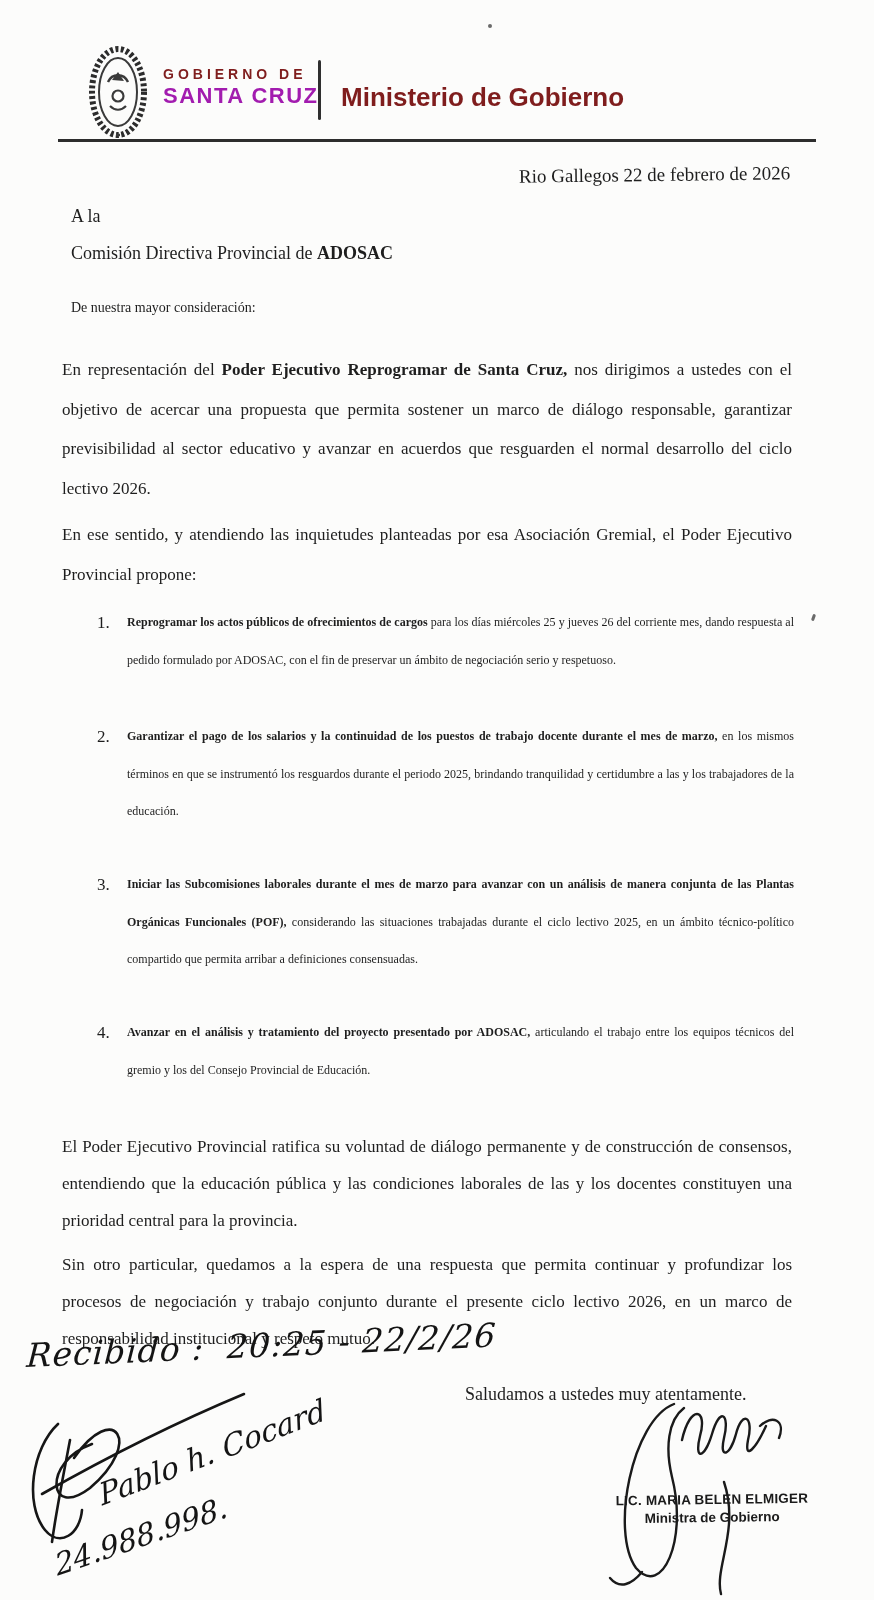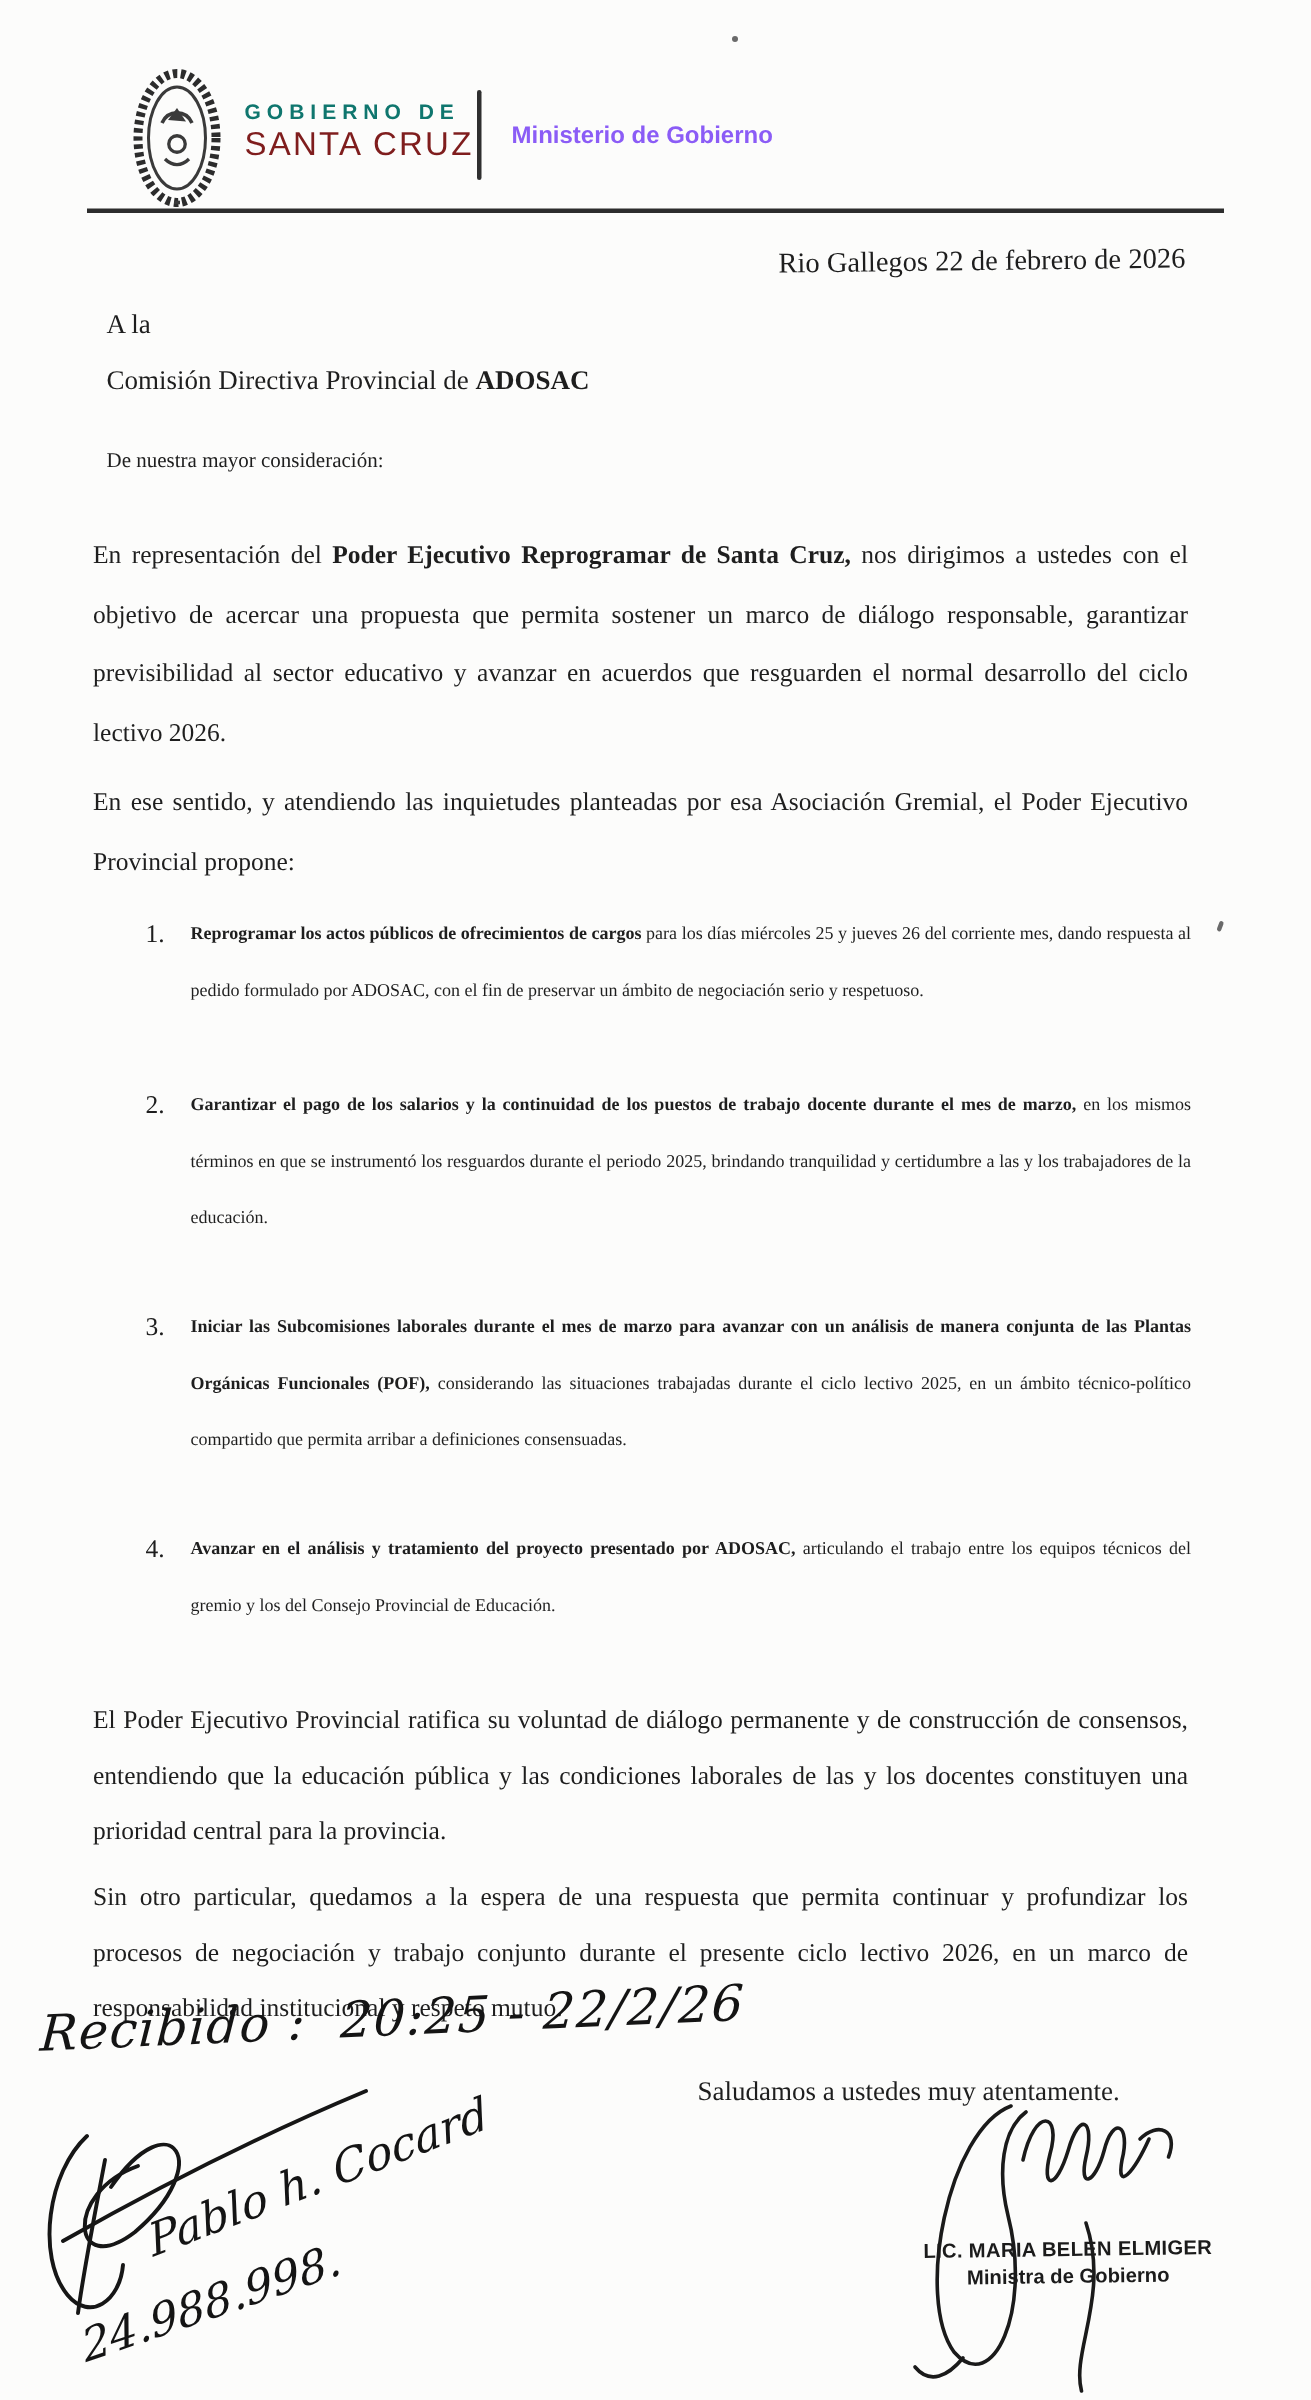--- a/index.html
+++ b/index.html
@@ -4,24 +4,24 @@
 <style>
   html,body{margin:0;padding:0;background:#e8e8e8;}
   #page{
     position:relative;width:874px;height:1600px;margin:0 auto;
     background:#fcfcfb;color:#1e1e1e;overflow:hidden;
     font-family:"Liberation Serif", serif;
   }
   
   .crest{position:absolute;left:86px;top:42px;width:64px;height:102px;}
   .gov-block{position:absolute;left:163px;top:66px;font-family:"Liberation Sans",sans-serif;}
-  .gov-line1{font-size:14px;font-weight:600;letter-spacing:4px;color:#0f766e;}
-  .gov-line2{font-size:22px;font-weight:400;letter-spacing:1.5px;color:#7f1d1d;margin-top:1px;}
+  .gov-line1{font-size:14px;font-weight:600;letter-spacing:4px;color:#7f1d1d;}
+  .gov-line2{font-size:22px;font-weight:700;letter-spacing:1.5px;color:#a21caf;margin-top:1px;}
   .hdr-divider{position:absolute;left:318px;top:60px;width:3px;height:60px;background:#2f2f2f;border-radius:2px;}
-  .ministry{position:absolute;left:341px;top:82px;font-family:"Liberation Sans",sans-serif;font-size:16px;font-weight:600;color:#8b5cf6;}
+  .ministry{position:absolute;left:341px;top:82px;font-family:"Liberation Sans",sans-serif;font-size:26px;font-weight:600;color:#7f1d1d;}
   .hdr-rule{position:absolute;left:58px;top:139px;width:758px;height:3px;background:#2d2d2d;}
   
   .date{position:absolute;right:84px;top:164px;font-size:19px;transform:rotate(-0.7deg);}
   .to-line{position:absolute;left:71px;top:206px;font-size:18px;text-align:right;}
   .recipient{position:absolute;left:71px;top:243px;font-size:18px;}
   .greeting{position:absolute;left:71px;top:300px;font-size:14px;}
   .para{position:absolute;left:62px;width:730px;font-size:17px;line-height:39.5px;text-align:justify;}
   #p1{top:350px;}
   #p2{top:515px;}
   .list-item{position:absolute;left:97px;width:697px;display:flex;}

